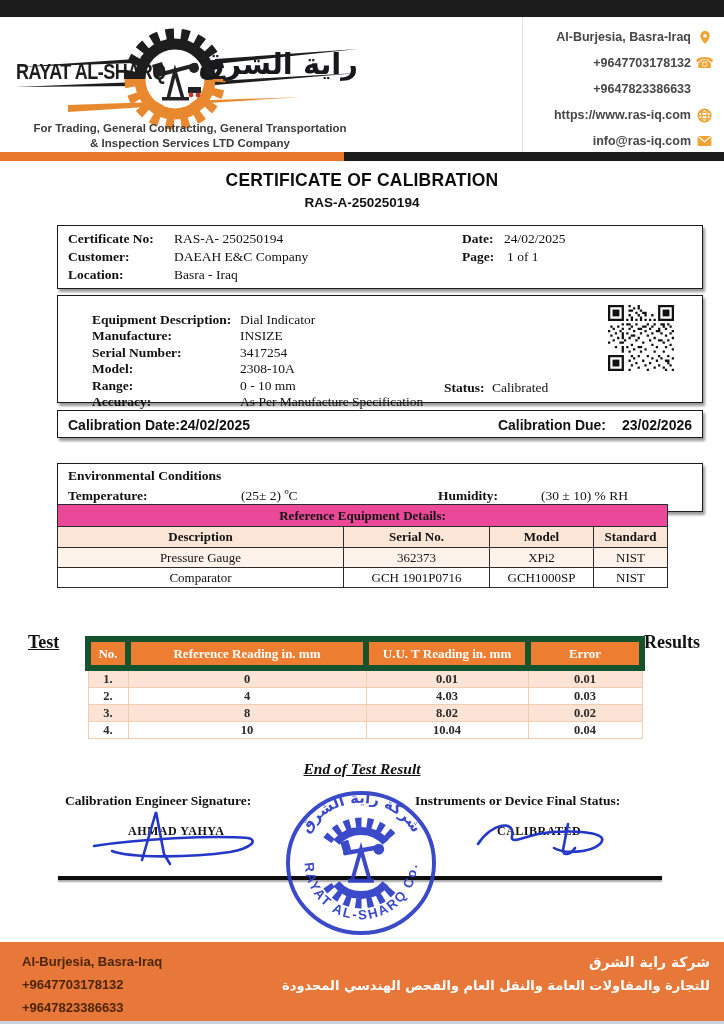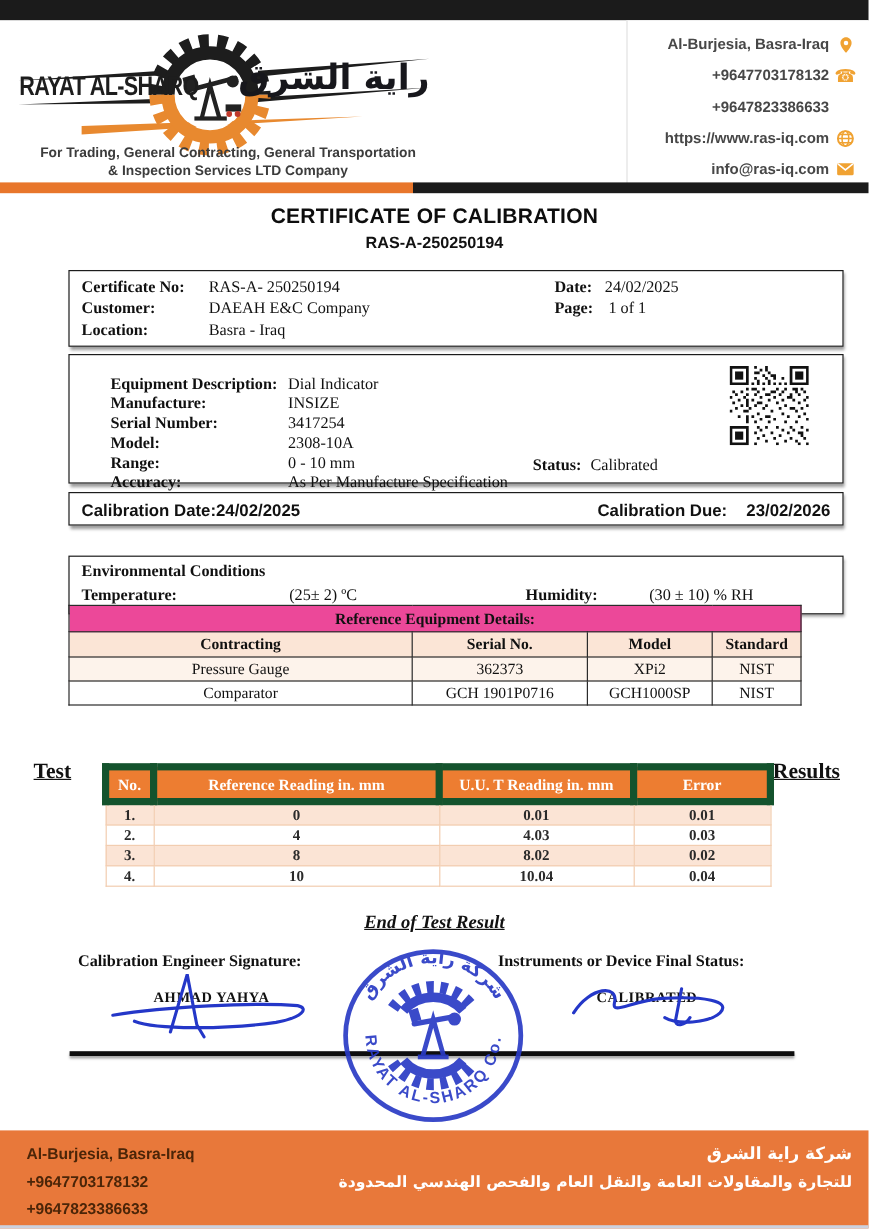--- a/index.html
+++ b/index.html
@@ -59,21 +59,21 @@
   .ref-table td{border:1px solid #2b2b2b;text-align:center;padding:0;}
   .ref-title{background:#ec4899;font-weight:700;height:21px;}
   .ref-head td{background:#FBE5D6;font-weight:700;height:20px;}
   .ref-row1 td{background:#FDF3EB;height:19px;}
   .ref-row2 td{background:#ffffff;height:19px;}
 
   
   .tr-labels{position:absolute;top:632px;left:0;width:724px;height:20px;
              font-size:18px;font-weight:700;}
   .tr-labels .left{position:absolute;left:28px;text-decoration:underline;}
-  .tr-labels .right{position:absolute;right:24px;text-decoration:underline;margin-left:20px;}
+  .tr-labels .right{position:absolute;right:24px;margin-left:20px;}
   .test-table{position:absolute;left:85px;top:636px;width:554px;border-collapse:collapse;
               font-size:12.5px;table-layout:fixed;}
   .test-table td{text-align:center;padding:0;border:1px solid #F2CDB0;}
   .test-head td{background:#ED7D31;color:#fff;font-weight:700;height:23px;font-size:13px;
                 border:6px solid #14532d;}
   .test-row-odd td{background:#FBE4D5;font-weight:700;color:#2a2a2a;height:16px;}
   .test-row-even td{background:#ffffff;font-weight:700;color:#2a2a2a;height:16px;}
 
   .end-result{position:absolute;top:760px;left:0;width:724px;text-align:center;
               font-size:15.5px;font-weight:700;font-style:italic;text-decoration:underline;}
@@ -268,21 +268,21 @@
         <col style="width:286px">
         <col style="width:146px">
         <col style="width:104px">
         <col style="width:74px">
       </colgroup>
     <tbody>
         <tr>
           <td colspan="4" class="ref-title">Reference Equipment Details:</td>
         </tr>
     <tr class="ref-head">
-      <td>Contracting</td>
+      <td>Description</td>
       <td>Serial No.</td>
       <td>Model</td>
       <td>Standard</td>
     </tr>
     <tr class="ref-row1">
       <td>Pressure Gauge</td>
       <td>362373</td>
       <td>XPi2</td>
       <td>NIST</td>
     </tr>

